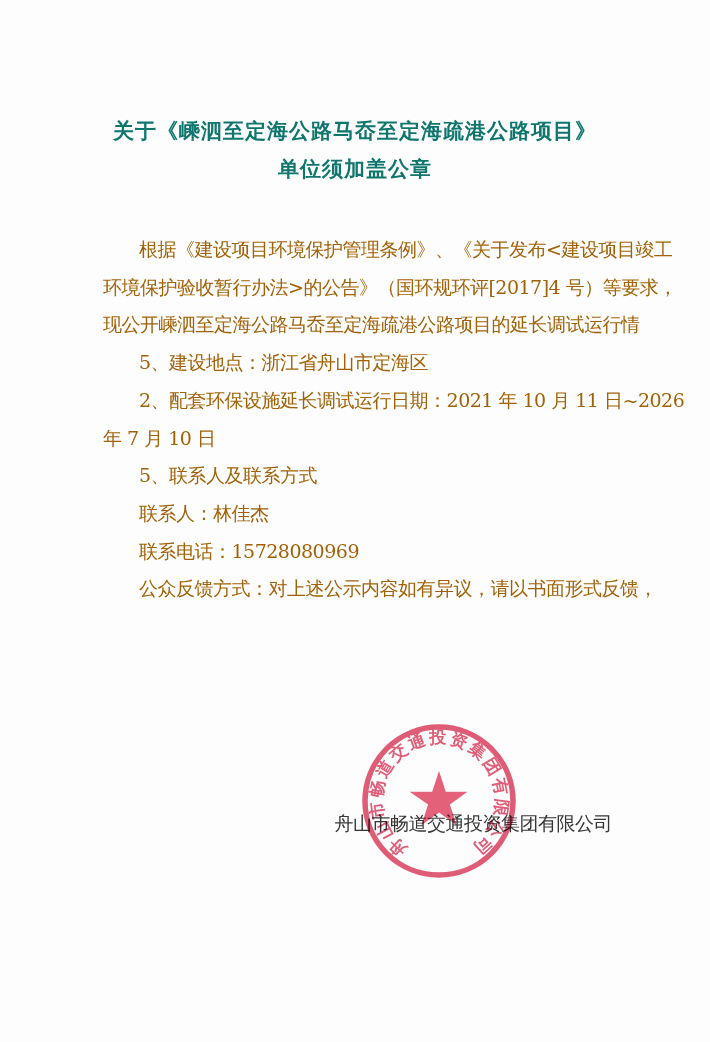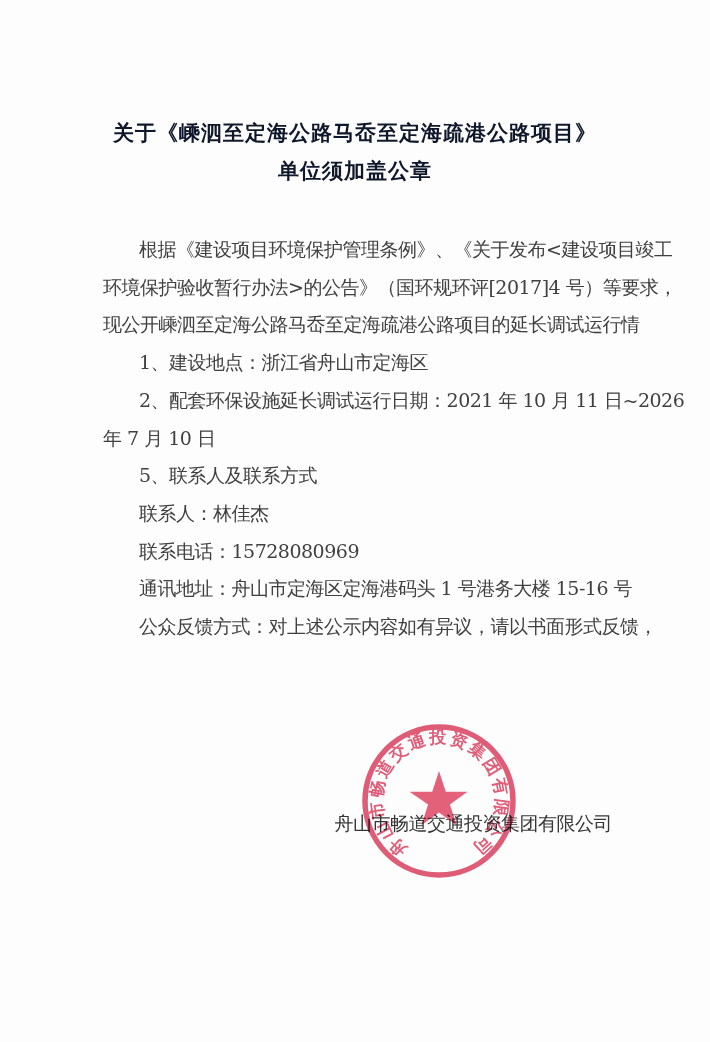--- a/index.html
+++ b/index.html
@@ -16,35 +16,35 @@
     color: #363636;
     overflow: hidden;
   }
   .title {
     position: absolute;
     top: 114px;
     left: 0;
     width: 710px;
     margin: 0;
     text-align: center;
-    font-family: Liberation Sans, sans-serif;
+    font-family: Liberation Mono, monospace;
     font-weight: bold;
     font-size: 21px;
     line-height: 38px;
-    color: #0f172a;
+    color: #0f766e;
     letter-spacing: 1px;
   }
   .body-text {
     position: absolute;
     top: 231px;
     left: 103px;
     width: 512px;
     font-size: 19px;
     line-height: 37.7px;
-    color: #404040;
+    color: #a16207;
   }
   .line {
     white-space: nowrap;
     letter-spacing: -0.5px;
   }
   .line.indent {
     text-indent: 36px;
   }
   .signature {
     position: absolute;
@@ -84,27 +84,26 @@
 
   <h1 class="title">
     <div>关于《嵊泗至定海公路马岙至定海疏港公路项目》</div>
     <div>单位须加盖公章</div>
   </h1>
 
   <div class="body-text">
     <div class="line indent">根据《建设项目环境保护管理条例》、《关于发布&lt;建设项目竣工</div>
     <div class="line">环境保护验收暂行办法&gt;的公告》（国环规环评[2017]4 号）等要求，</div>
     <div class="line">现公开嵊泗至定海公路马岙至定海疏港公路项目的延长调试运行情</div>
-    <div class="line indent">1、建设地点：浙江省舟山市定海区</div>
+    <div class="line indent">5、建设地点：浙江省舟山市定海区</div>
     <div class="line indent">2、配套环保设施延长调试运行日期：2021 年 10 月 11 日~2026</div>
     <div class="line">年 7 月 10 日</div>
     <div class="line indent">5、联系人及联系方式</div>
     <div class="line indent">联系人：林佳杰</div>
     <div class="line indent">联系电话：15728080969</div>
-    <div class="line indent">通讯地址：舟山市定海区定海港码头 1 号港务大楼 15-16 号</div>
     <div class="line indent">公众反馈方式：对上述公示内容如有异议，请以书面形式反馈，</div>
   </div>
 
   <div class="signature">
     <div>舟山市畅道交通投资集团有限公司</div>
   </div>
 
   <svg class="stamp" viewBox="0 0 160 160" aria-hidden="true">
     <defs>
       <path id="sealArc" d="M 51.5 128.5 A 57 57 0 1 1 108.5 128.5" fill="none"></path>

